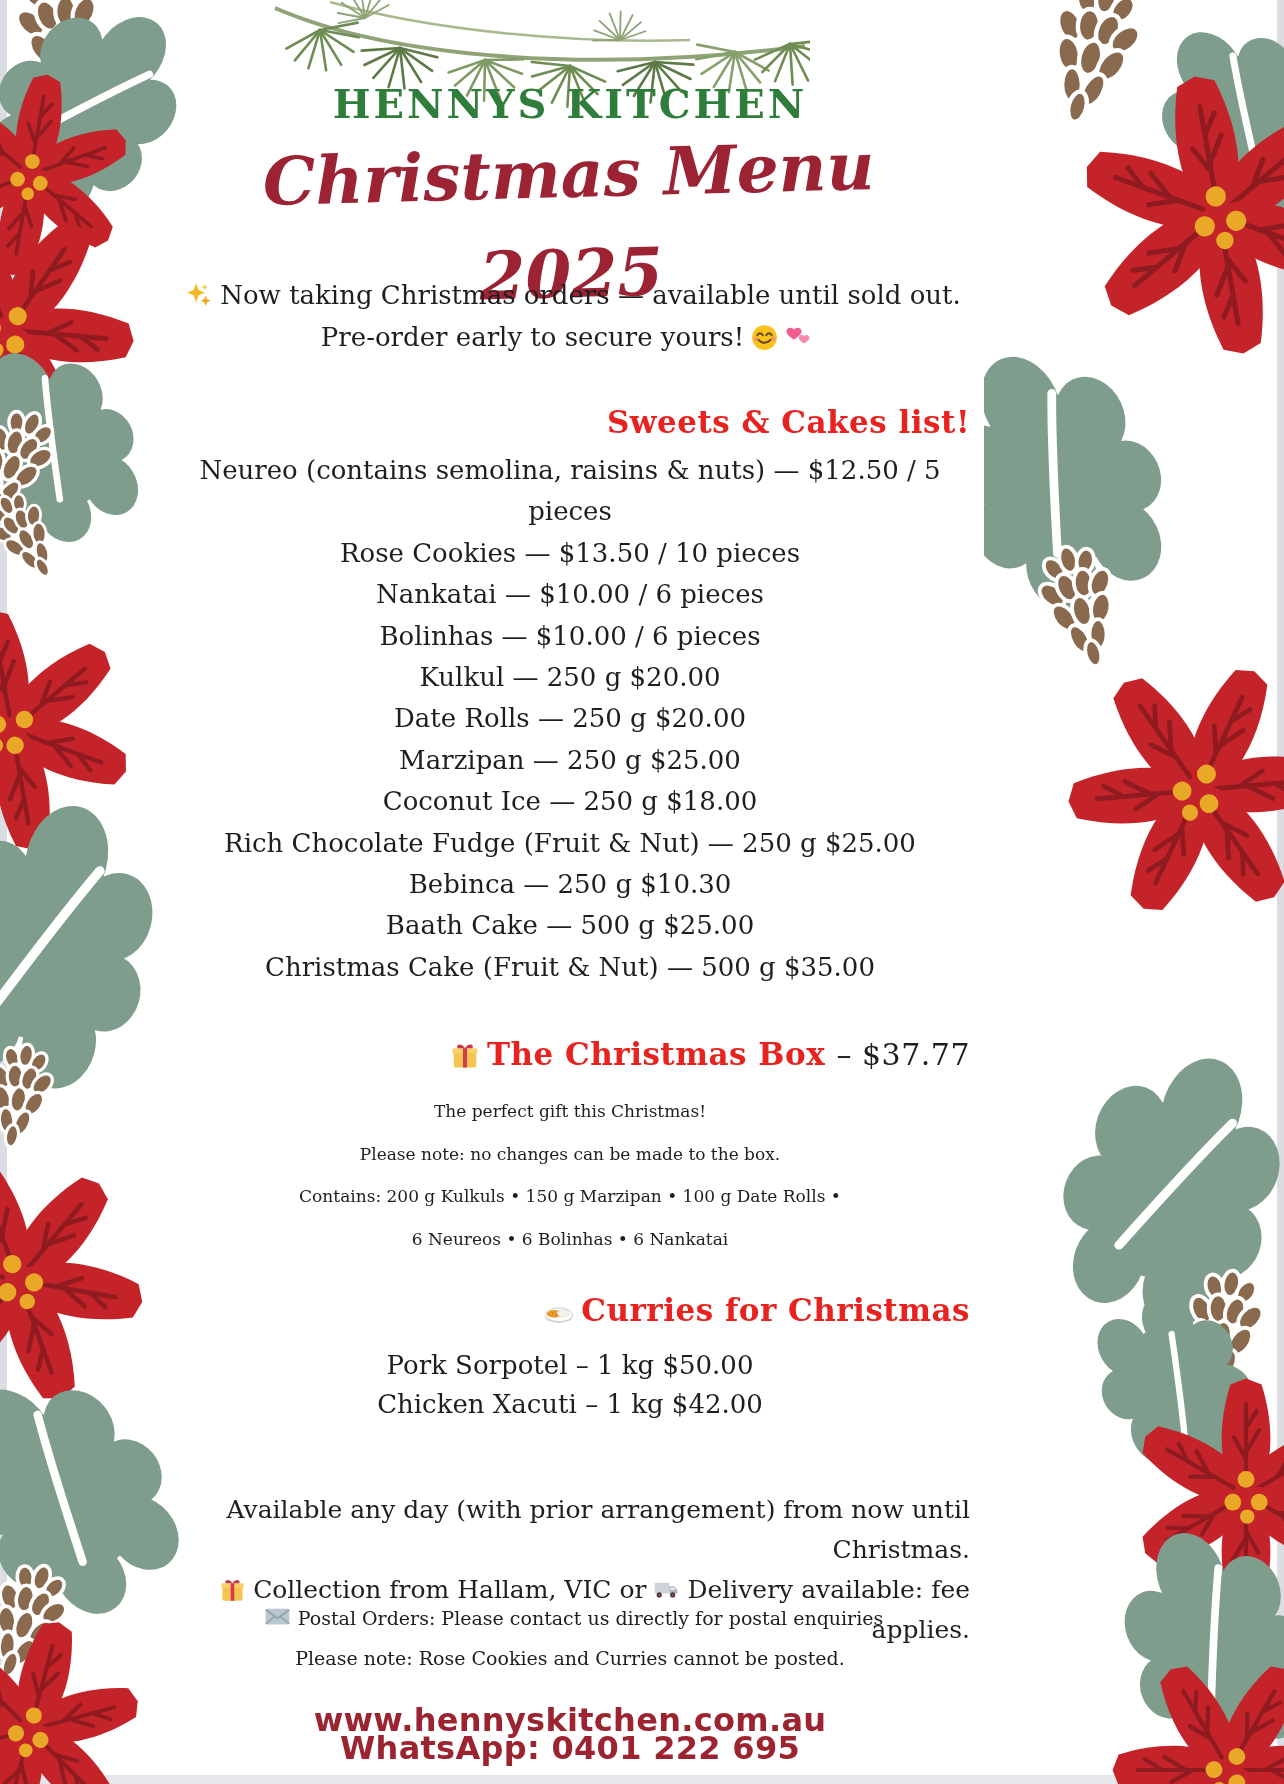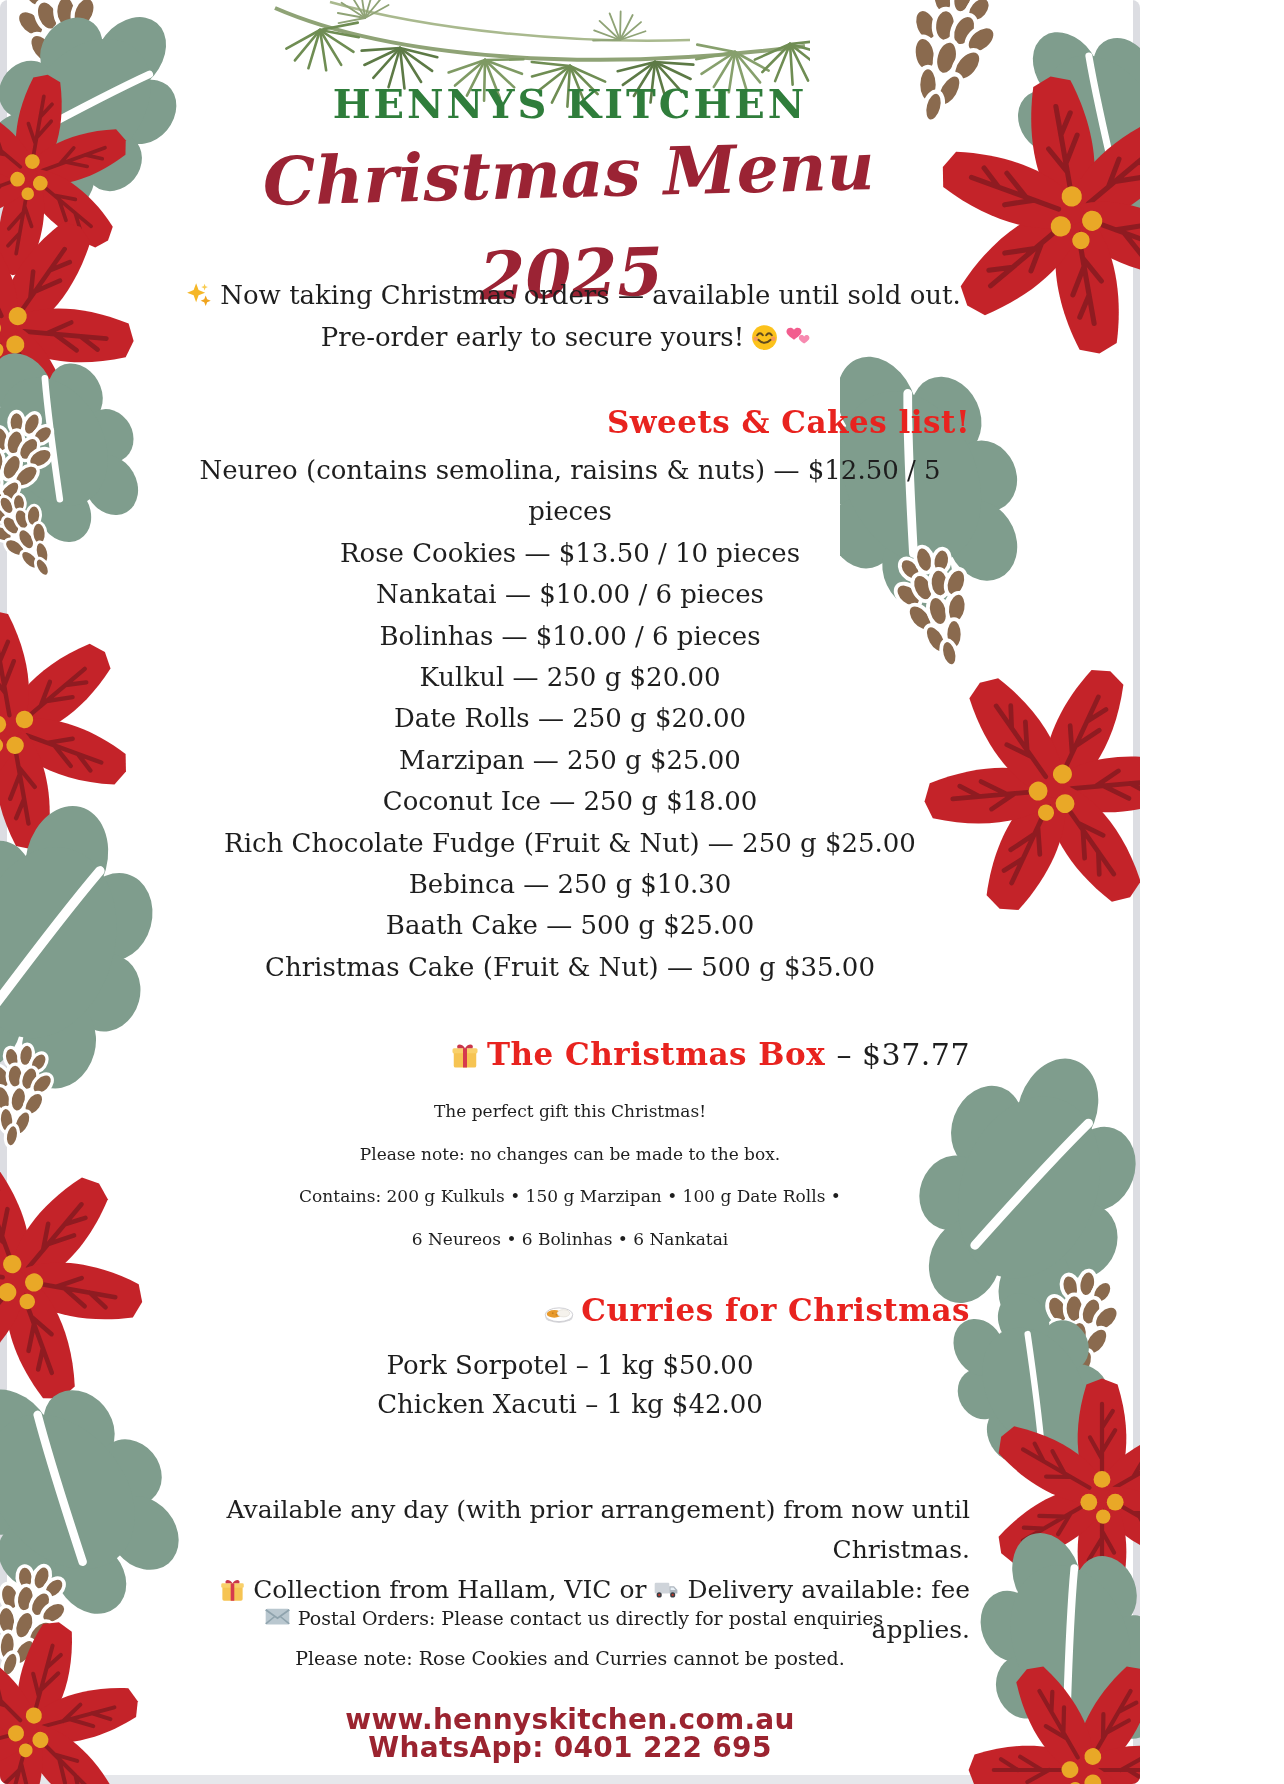--- a/index.html
+++ b/index.html
@@ -1,18 +1,18 @@
 <!DOCTYPE html>
 <html><head>
 <meta charset="utf-8">
 <style>
   html,body{margin:0;padding:0;background:#ffffff;}
   .page{
-    position:relative;width:1140px;height:1784px;background:#ffffff;overflow:hidden;
-    font-family:"DejaVu Serif","Liberation Serif",serif;color:#1e1e1e;border-radius:8px;
+    position:relative;width:1284px;height:1784px;background:#ffffff;overflow:hidden;
+    font-family:"DejaVu Serif","Liberation Serif",serif;color:#1e1e1e;
   }
   .edge{position:absolute;background:#dcdde2;}
   .edge-left{left:0;top:0;width:7px;height:1784px;}
   .edge-right{right:0;top:0;width:7px;height:1784px;}
   .edge-bottom{left:0;bottom:0;width:1284px;height:9px;background:#e6e7eb;}
   .deco{position:absolute;pointer-events:none;}
   .deco-left{left:0;top:0;}
   .deco-right{right:0;top:0;}
   .deco-branch{left:270px;top:0;}
   .block{position:absolute;left:170px;width:800px;text-align:center;}
@@ -31,21 +31,21 @@
   .sweets-h{top:404px;}
   .sweets-list{top:450px;font-size:26px;line-height:41.4px;}
   .box-h{top:1036px;}
   .heading-price{color:#1e1e1e;font-weight:normal;font-size:30px;}
   .box-lines{top:1090px;font-size:17px;line-height:42.5px;}
   .curries-h{top:1292px;}
   .curries-list{top:1346px;font-size:26px;line-height:39px;}
   .avail{top:1490px;font-size:25px;line-height:40px;text-align:right;}
   .postal{top:1598px;font-size:19px;line-height:40px;text-align:center;}
   .footer{
-    top:1706px;font-size:28px;line-height:28px;font-weight:bold;color:#9b2430;
+    top:1706px;font-size:32px;line-height:28px;font-weight:bold;color:#9b2430;
     font-family:"DejaVu Sans","Liberation Sans",sans-serif;letter-spacing:0.3px;
   }
   .ic{display:inline-block;vertical-align:-5px;margin:0 7px;}
   .ic svg{display:block;}
   .ic-sm svg{width:27px;height:27px;}
   .ic-h svg{width:30px;height:30px;}
 </style>
 </head>
 <body>
 

